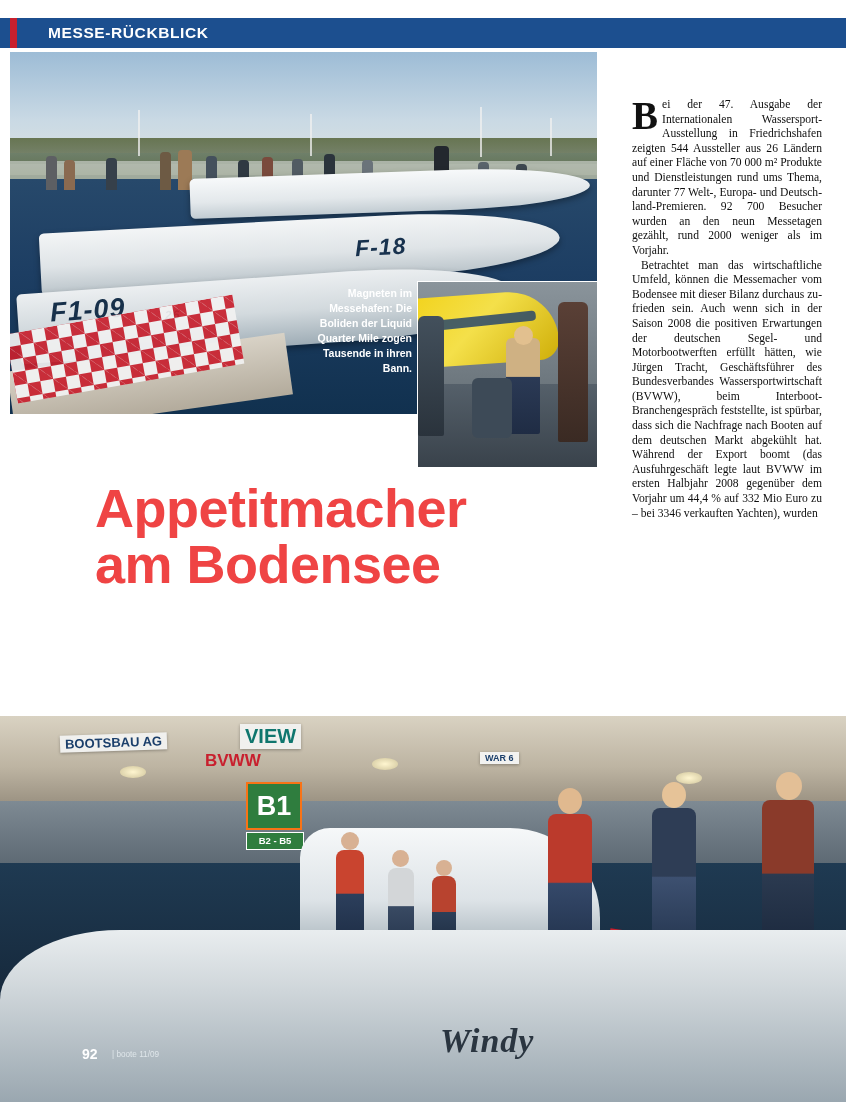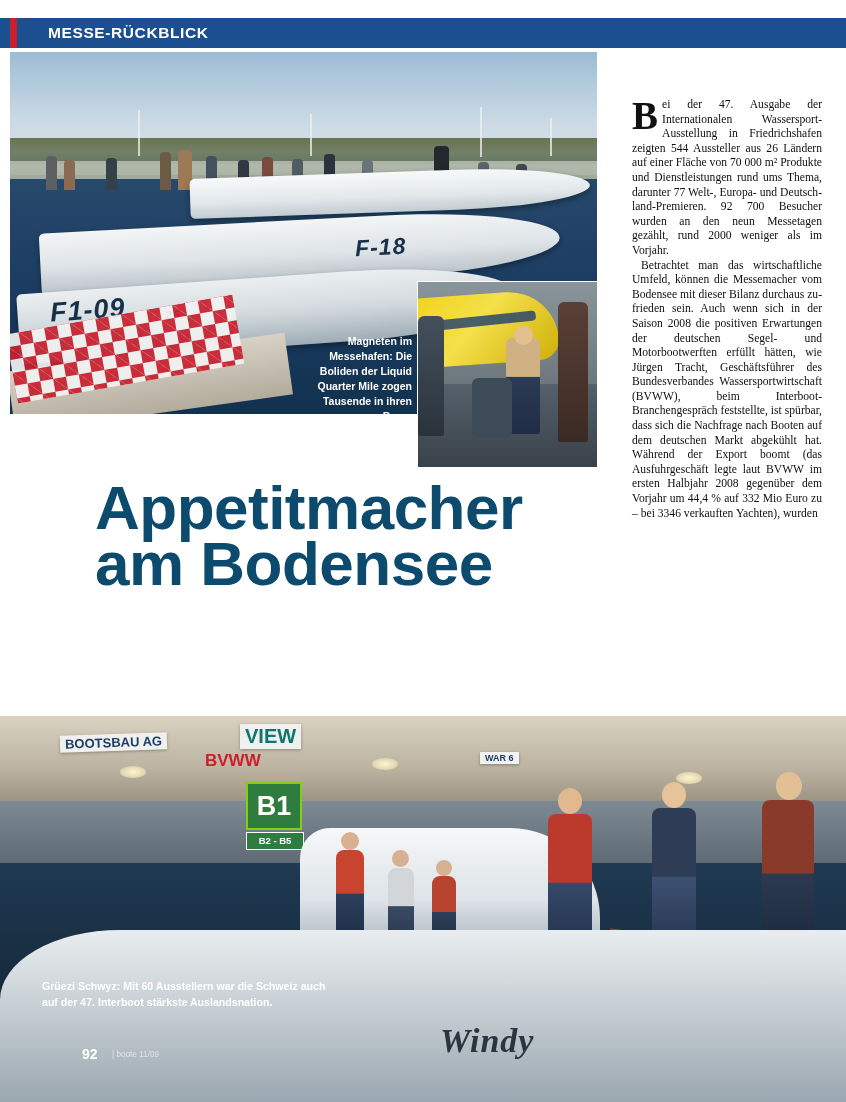--- a/index.html
+++ b/index.html
@@ -179,33 +179,32 @@
     position: absolute;
     top: 286px;
     left: 300px;
     width: 112px;
     text-align: right;
     color: #ffffff;
     font-family: "Liberation Sans", sans-serif;
     font-weight: bold;
     font-size: 10.5px;
     line-height: 15px;
-    margin-top: 48px;
   }
 
   
   .headline {
     position: absolute;
     top: 480px;
     left: 95px;
     width: 520px;
-    color: #0c4a6e;
-    font-family: "Liberation Sans", sans-serif;
-    font-weight: bold;
-    font-size: 62px;
+    color: #ef4444;
+    font-family: "Liberation Sans", sans-serif;
+    font-weight: bold;
+    font-size: 54px;
     line-height: 56px;
     letter-spacing: -0.5px;
   }
   .subhead {
     position: absolute;
     top: 638px;
     left: 97px;
     width: 510px;
     color: #1c4f8f;
     font-family: "Liberation Sans", sans-serif;
@@ -277,21 +276,21 @@
     left: 246px;
     width: 52px;
     height: 44px;
     background: #2f7d3e;
     color: #ffffff;
     font-family: "Liberation Sans", sans-serif;
     font-weight: bold;
     font-size: 27px;
     line-height: 44px;
     text-align: center;
-    border: 2px solid #84cc16;
+    border: 2px solid #f97316;
   }
   .sign-b2 {
     position: absolute;
     top: 832px;
     left: 246px;
     width: 56px;
     height: 16px;
     background: #2f7d3e;
     color: #ffffff;
     font-family: "Liberation Sans", sans-serif;
@@ -491,18 +490,17 @@
   <div class="head" style="top:782px;left:662px;width:24px;height:26px;background:#e6c398;"></div>
 
   <div class="figure" style="position:absolute;top:800px;left:762px;width:52px;height:162px;background:linear-gradient(to bottom,#8a3a2a 0%,#8a3a2a 45%,#2b3a50 46%,#18253a 100%);"></div>
   <div class="head" style="top:772px;left:776px;width:26px;height:28px;background:#e3bf96;"></div>
 
   <div class="flag-ch"></div>
 
   <div class="hull-big"></div>
   <div class="hull-script">Windy</div>
 
-  <div class="caption-bottom">Grüezi Schwyz: Mit 60 Ausstellern war die Schweiz auch auf der 47. Interboot stärkste Auslandsnation.</div>
 
   <div class="folio">92</div>
   <div class="folio-sub">| boote 11/09</div>
 
 </div>
 
 </body></html>

